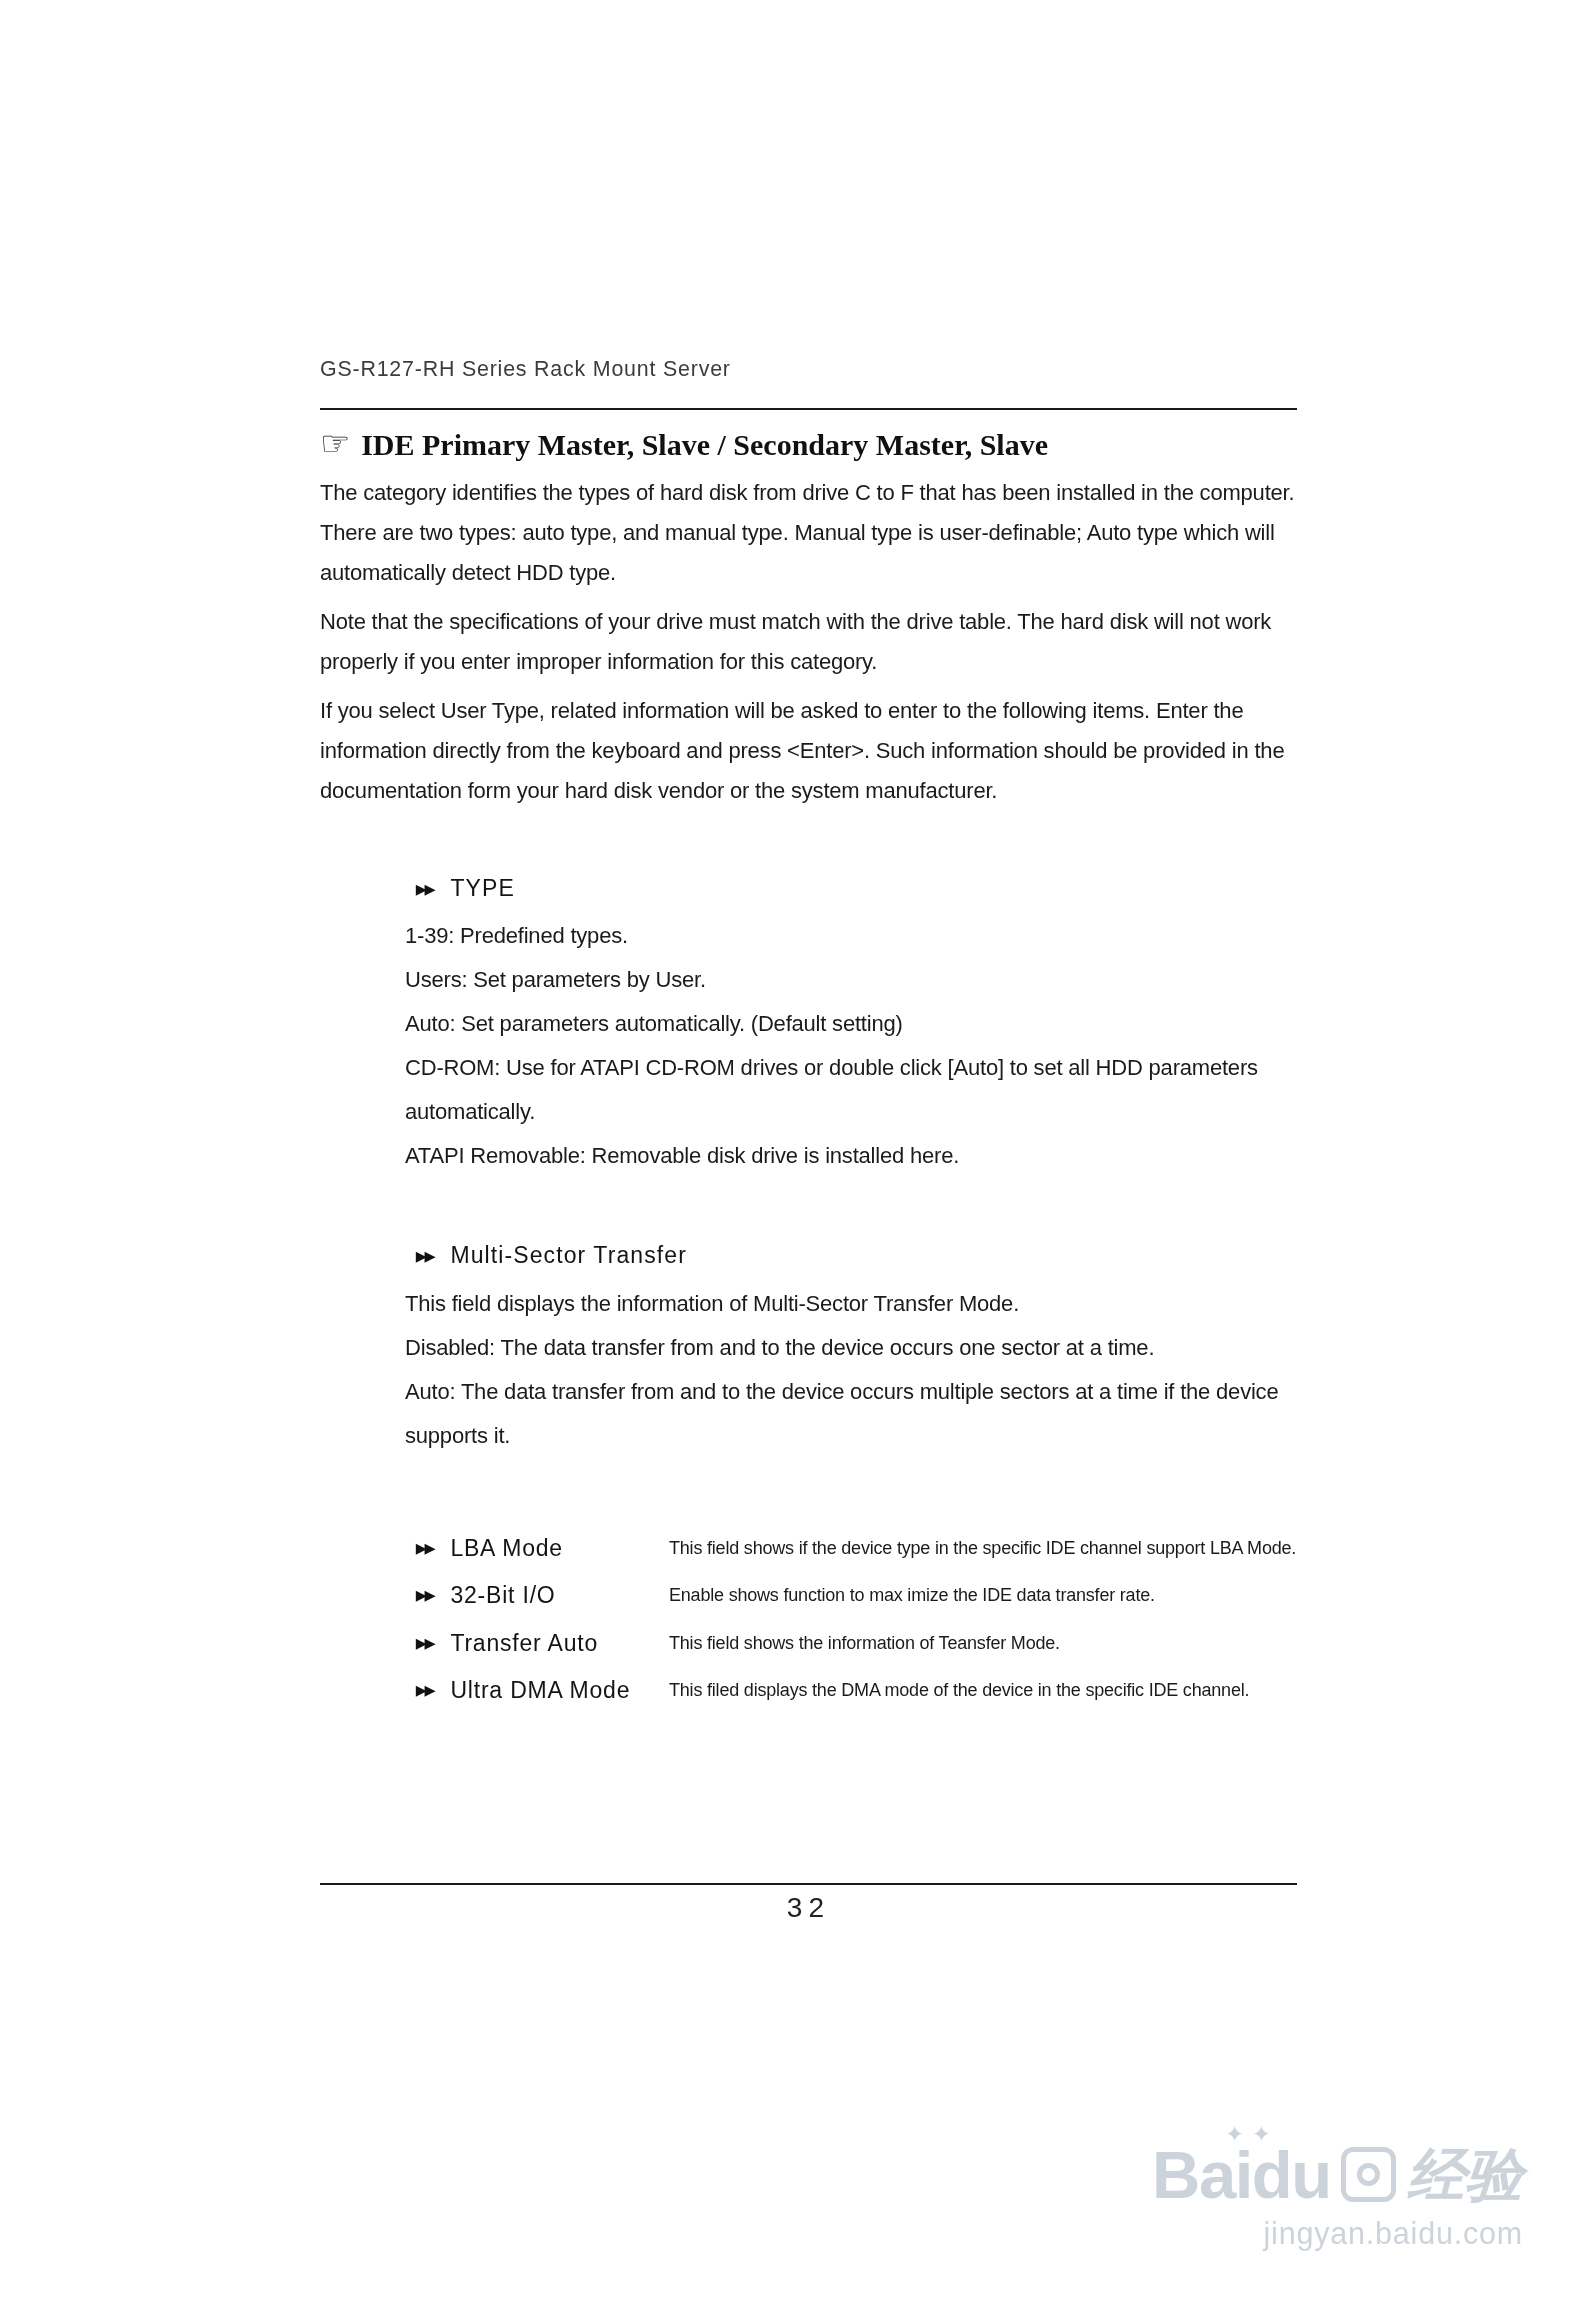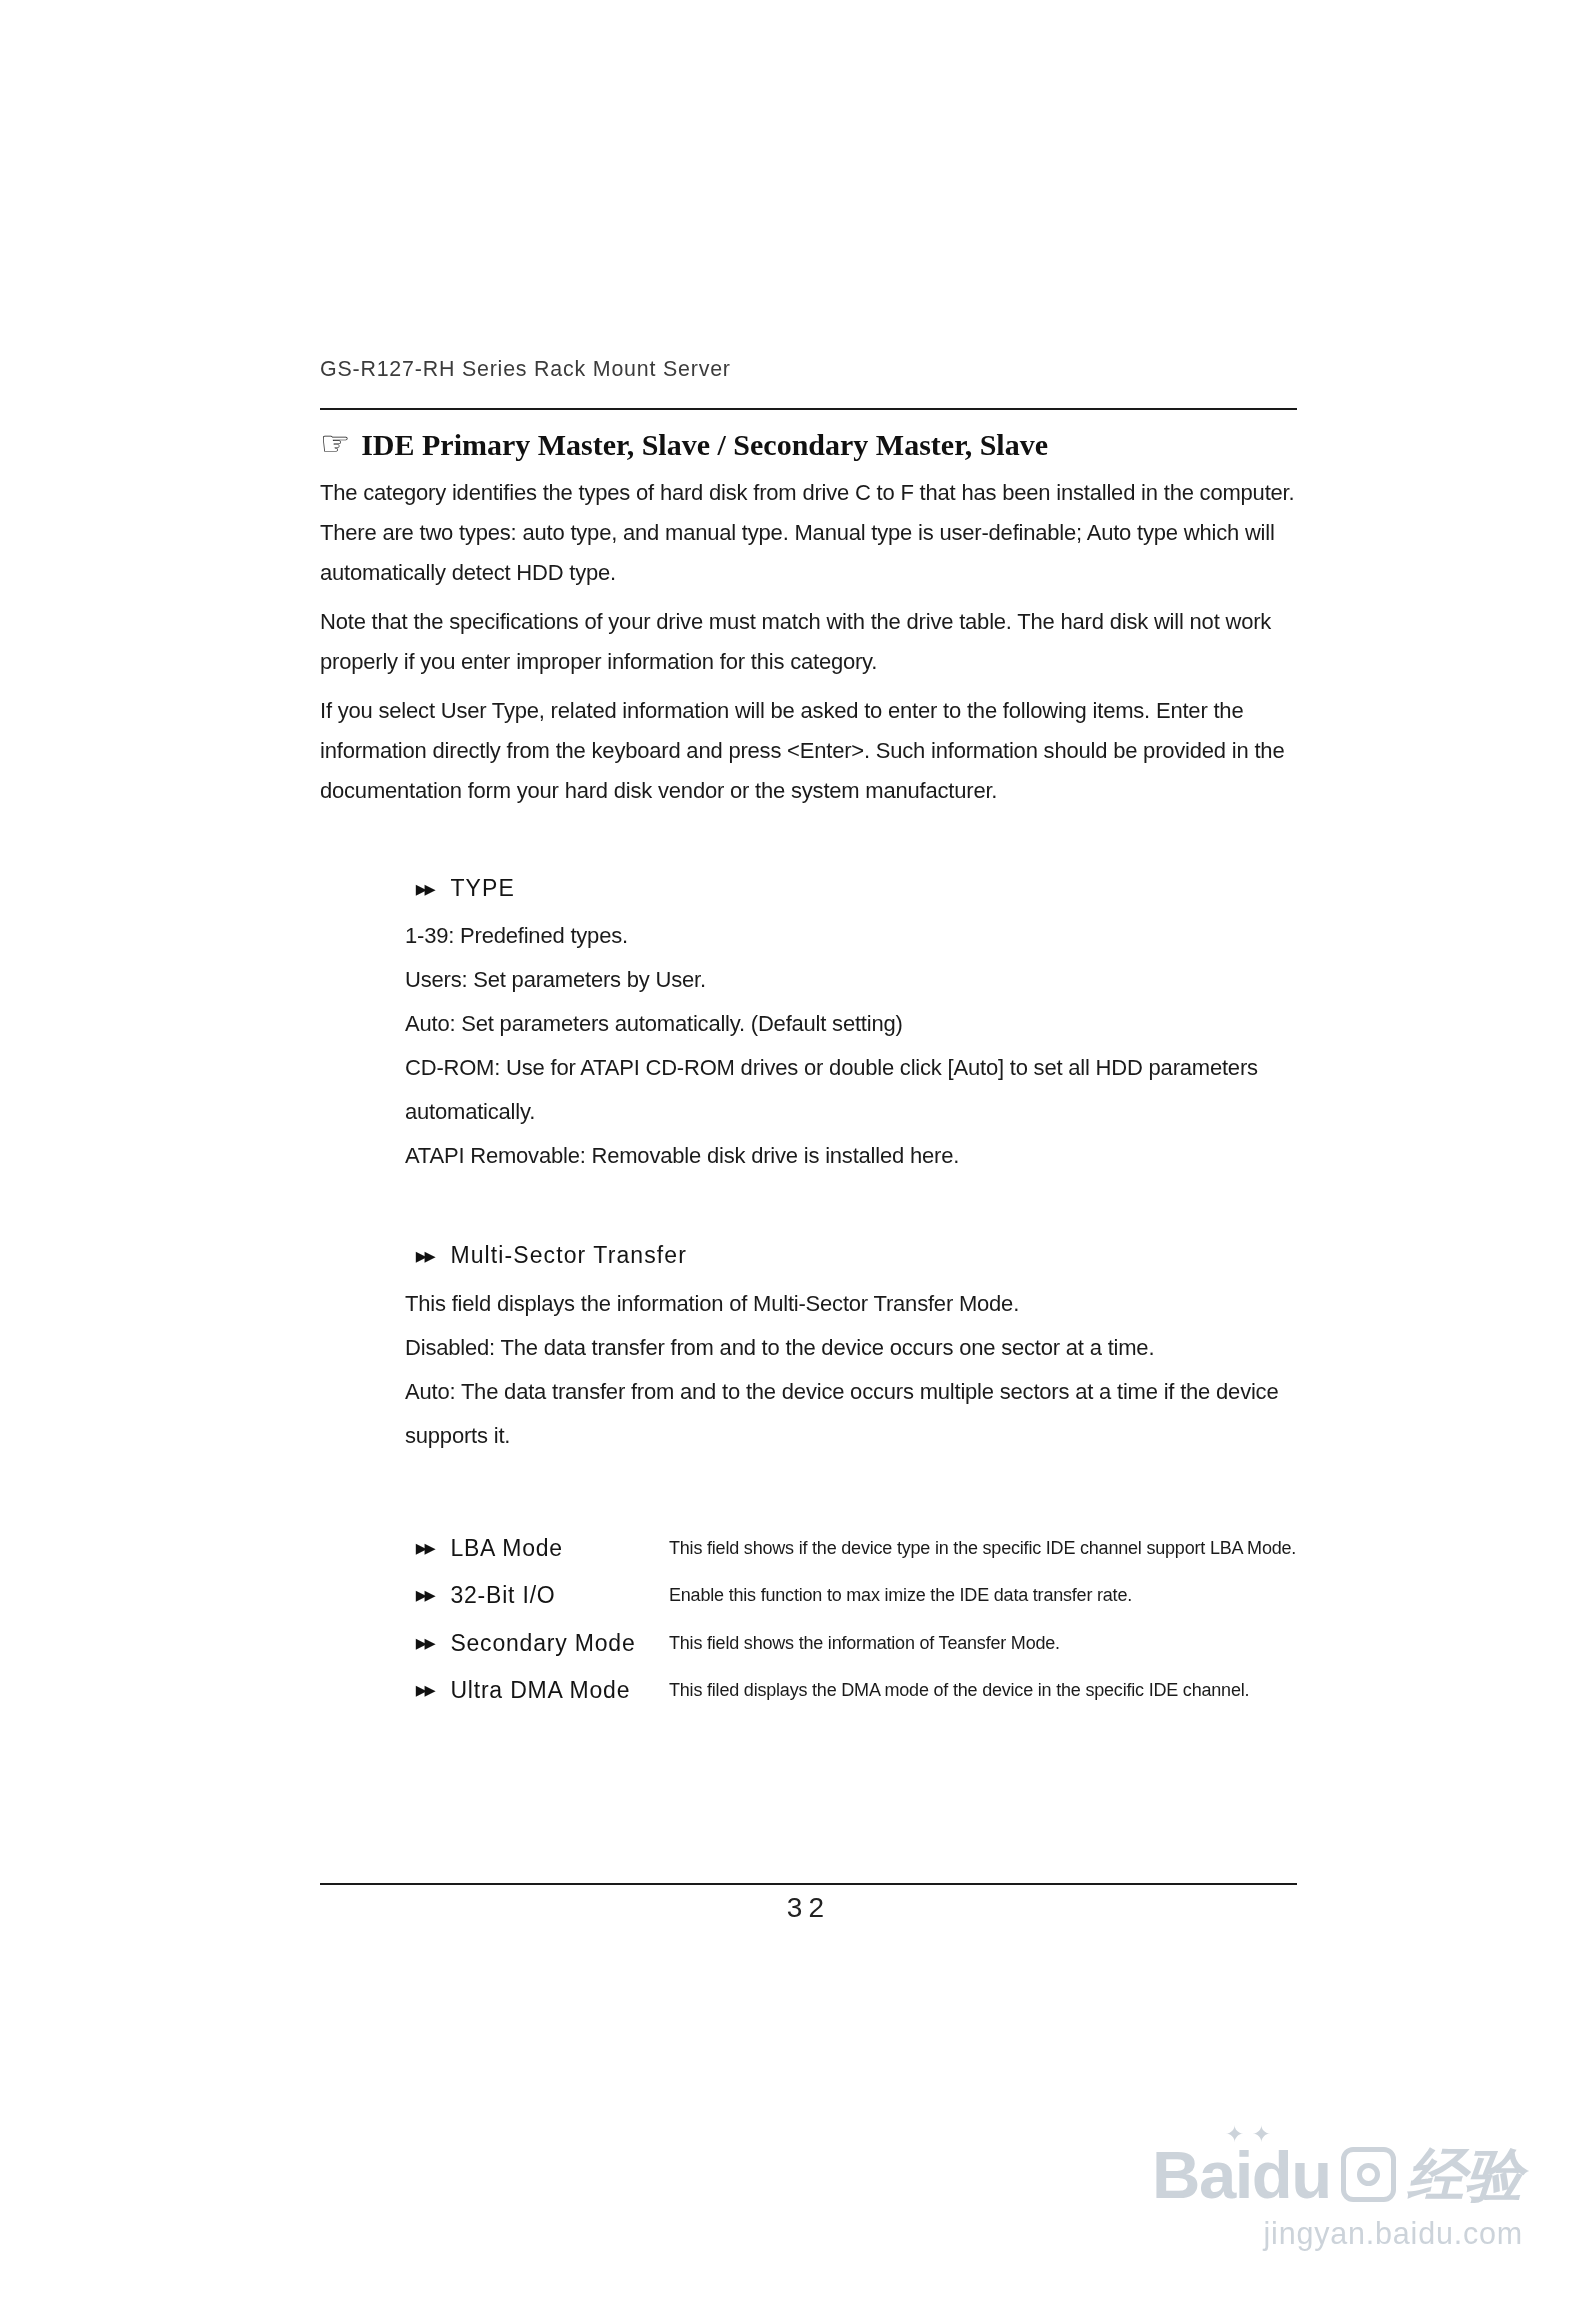--- a/index.html
+++ b/index.html
@@ -217,27 +217,27 @@
           <span>LBA Mode</span>
         </div>
         <div class="def-desc">This field shows if the device type in the specific IDE channel support LBA Mode.</div>
       </div>
 
       <div class="def-row">
         <div class="def-term">
           <span class="arrows">▶▶</span>
           <span>32-Bit I/O</span>
         </div>
-        <div class="def-desc">Enable this function to max imize the IDE data transfer rate.</div>
-      </div>
-
-      <div class="def-row">
-        <div class="def-term">
-          <span class="arrows">▶▶</span>
-          <span>Secondary Mode</span>
+        <div class="def-desc">Enable shows function to max imize the IDE data transfer rate.</div>
+      </div>
+
+      <div class="def-row">
+        <div class="def-term">
+          <span class="arrows">▶▶</span>
+          <span>Transfer Auto</span>
         </div>
         <div class="def-desc">This field shows the information of Teansfer Mode.</div>
       </div>
 
       <div class="def-row">
         <div class="def-term">
           <span class="arrows">▶▶</span>
           <span>Ultra DMA Mode</span>
         </div>
         <div class="def-desc">This filed displays the DMA mode of the device in the specific IDE channel.</div>

